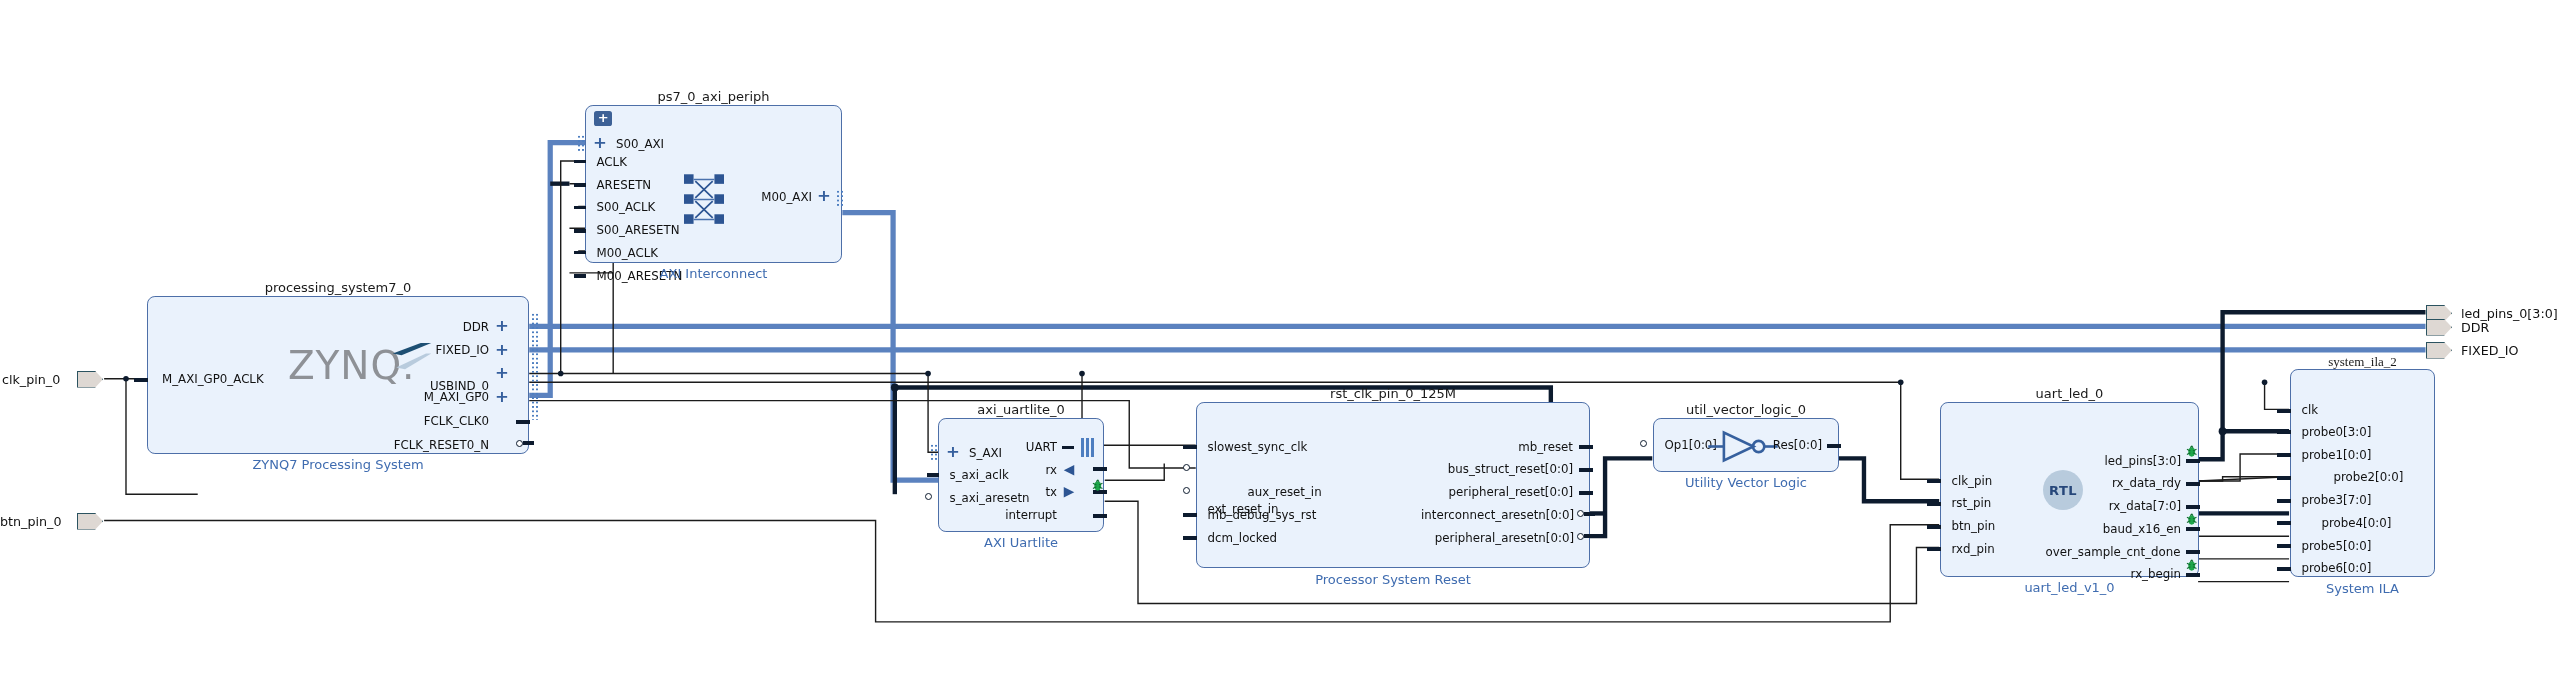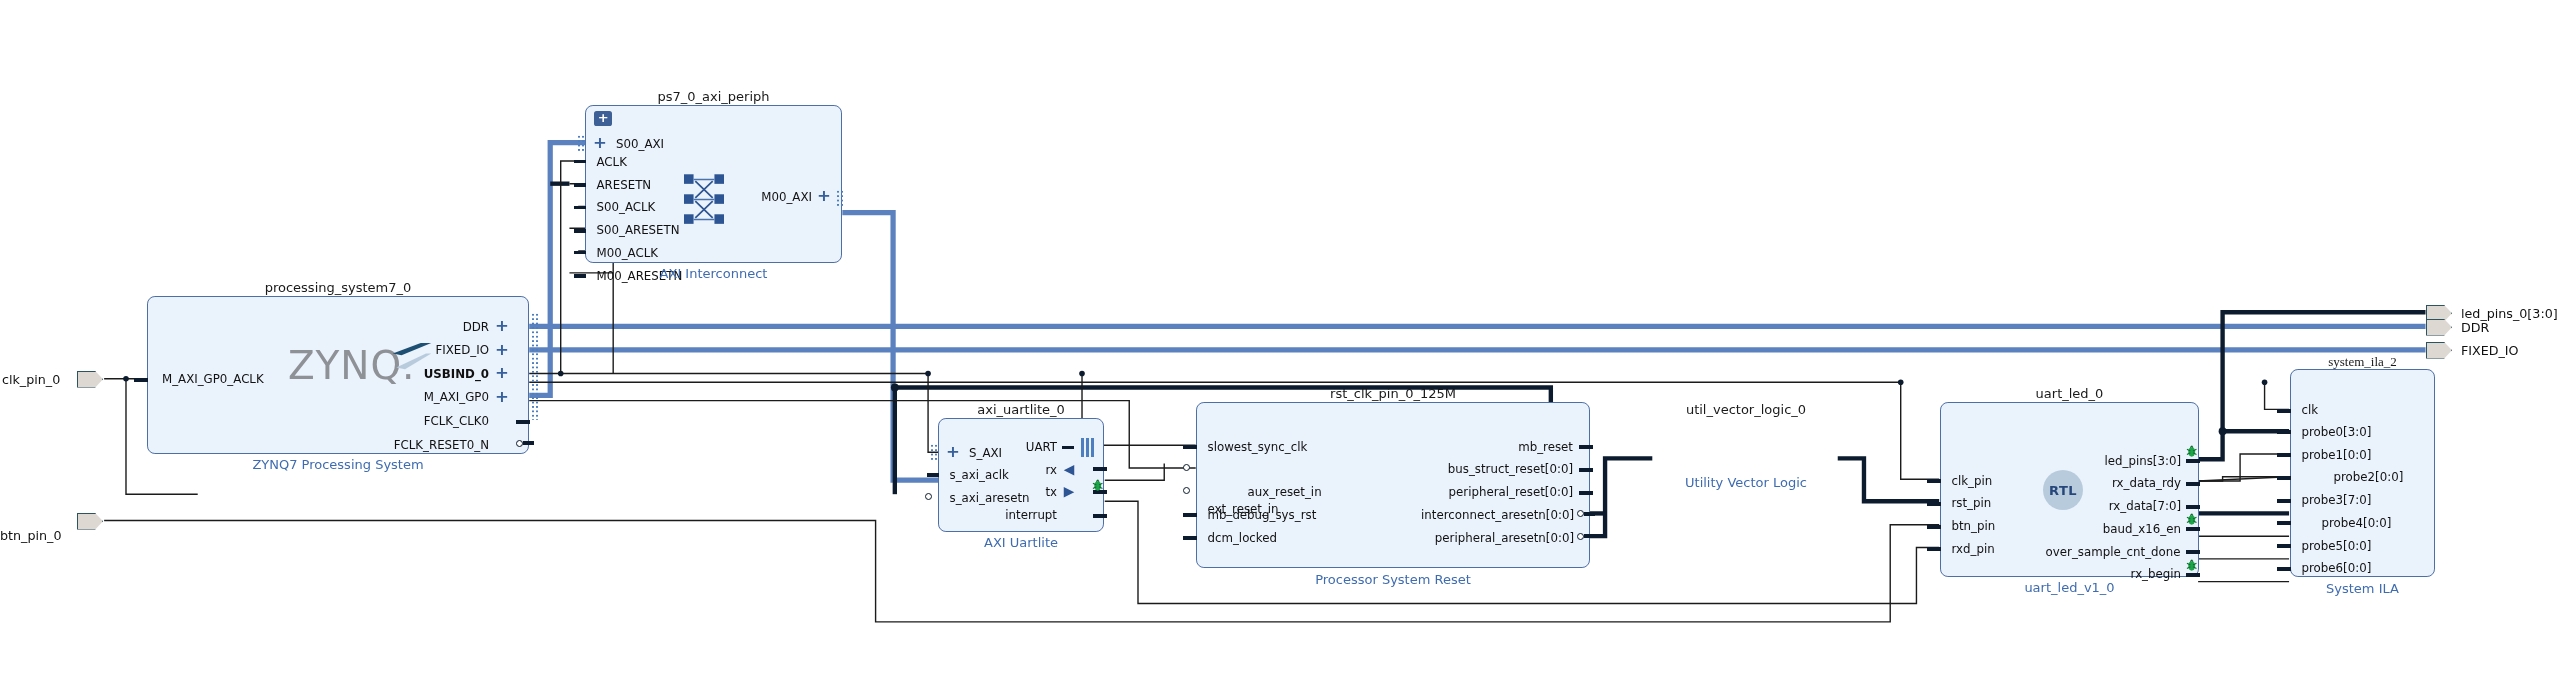--- a/index.html
+++ b/index.html
@@ -145,21 +145,21 @@
     <circle cx="1022" cy="443" r="4.5"></circle>
   </g>
 </svg>
 
 <div class="extport" style="left:77px;top:371px;">
   <div class="shape"></div>
   <div class="lbl" style="left:-75px;top:0.9px;">clk_pin_0</div>
 </div>
 <div class="extport" style="left:77px;top:513px;">
   <div class="shape"></div>
-  <div class="lbl" style="left:-77px;top:0.9px;margin-top:14px;">btn_pin_0</div>
+  <div class="lbl" style="left:-77px;top:0.9px;">btn_pin_0</div>
 </div>
 
 <div class="extport" style="left:2426px;top:305px;">
   <div class="shape"></div>
   <div class="lbl" style="left:35px;top:0.9px;">led_pins_0[3:0]</div>
 </div>
 <div class="extport" style="left:2426px;top:319px;">
   <div class="shape"></div>
   <div class="lbl" style="left:35px;top:0.9px;">DDR</div>
 </div>
@@ -176,21 +176,21 @@
     <path d="M6 30 L40 14 L46 14 L16 32 Z" fill="#b8cbdd"></path>
   </svg>
 
   <div class="pin l" style="left:14px;top:77px;">M_AXI_GP0_ACLK</div>
   <div class="stub thick" style="left:-14px;top:81px;width:14px;"></div>
 
   <div class="pin r" style="left:175px;top:24.5px;width:166px;">DDR</div>
   <div class="busplus" style="left:347px;top:21px;">+</div>
   <div class="pin r" style="left:175px;top:48px;width:166px;">FIXED_IO</div>
   <div class="busplus" style="left:347px;top:45px;">+</div>
-  <div class="pin r" style="left:175px;top:72px;width:166px;font-weight:bold;">USBIND_0</div>
+  <div class="pin r" style="left:175px;top:84px;width:166px;">USBIND_0</div>
   <div class="busplus" style="left:347px;top:68px;">+</div>
   <div class="pin r" style="left:175px;top:95px;width:166px;">M_AXI_GP0</div>
   <div class="busplus" style="left:347px;top:92px;">+</div>
   <div class="pin r" style="left:175px;top:119px;width:166px;">FCLK_CLK0</div>
   <div class="stub thick" style="left:368px;top:123px;width:14px;"></div>
   <div class="pin r" style="left:140px;top:143px;width:201px;">FCLK_RESET0_N</div>
   <div class="bubble" style="left:368px;top:143px;"></div>
   <div class="stub thick" style="left:375px;top:144px;width:10.5px;"></div>
 
   <div class="dots" style="left:383px;top:15.8px;height:107px;"></div>
@@ -295,20 +295,32 @@
   <div class="pin r" style="left:123px;top:107px;width:254px;">interconnect_aresetn[0:0]</div>
   <div class="bubble" style="left:380px;top:107px;"></div>
   <div class="stub thick" style="left:387px;top:109px;width:10.5px;"></div>
   <div class="pin r" style="left:123px;top:130px;width:254px;">peripheral_aresetn[0:0]</div>
   <div class="bubble" style="left:380px;top:130px;"></div>
   <div class="stub thick" style="left:387px;top:131px;width:10.5px;"></div>
 </div>
 <div class="blk-sub" style="left:1196px;top:572px;width:394px;">Processor System Reset</div>
 
 <div class="blk-title" style="left:1653px;top:402px;width:186px;">util_vector_logic_0</div>
+<div class="block" style="left:1653px;top:418px;width:186px;height:54px;">
+  <div class="pin l" style="left:10.5px;top:21px;">Op1[0:0]</div>
+  <div class="bubble" style="left:-14px;top:21px;"></div>
+  <svg class="notgate" style="left:54px;top:11.4px;width:70px;height:33px;" viewBox="0 0 80 38">
+    <path d="M0 19 H18" stroke="#36609e" stroke-width="3"></path>
+    <path d="M18 3 L18 35 L52 19 Z" fill="none" stroke="#36609e" stroke-width="3"></path>
+    <circle cx="58" cy="19" r="6.5" fill="none" stroke="#36609e" stroke-width="3"></circle>
+    <path d="M65 19 H80" stroke="#36609e" stroke-width="3"></path>
+  </svg>
+  <div class="pin r" style="left:105px;top:21px;width:63px;">Res[0:0]</div>
+  <div class="stub thick" style="left:173px;top:24.5px;width:14px;"></div>
+</div>
 <div class="blk-sub" style="left:1653px;top:475px;width:186px;">Utility Vector Logic</div>
 
 <div class="blk-title" style="left:1940px;top:386px;width:259px;">uart_led_0</div>
 <div class="block" style="left:1940px;top:402px;width:259px;height:175px;">
   <div class="rtl-badge" style="left:102px;top:67px;">RTL</div>
 
   <div class="pin l" style="left:10.5px;top:73px;">clk_pin</div>
   <div class="stub thick" style="left:-14px;top:76px;width:14px;"></div>
   <div class="pin l" style="left:10.5px;top:95px;">rst_pin</div>
   <div class="stub thick" style="left:-14px;top:99px;width:14px;"></div>

